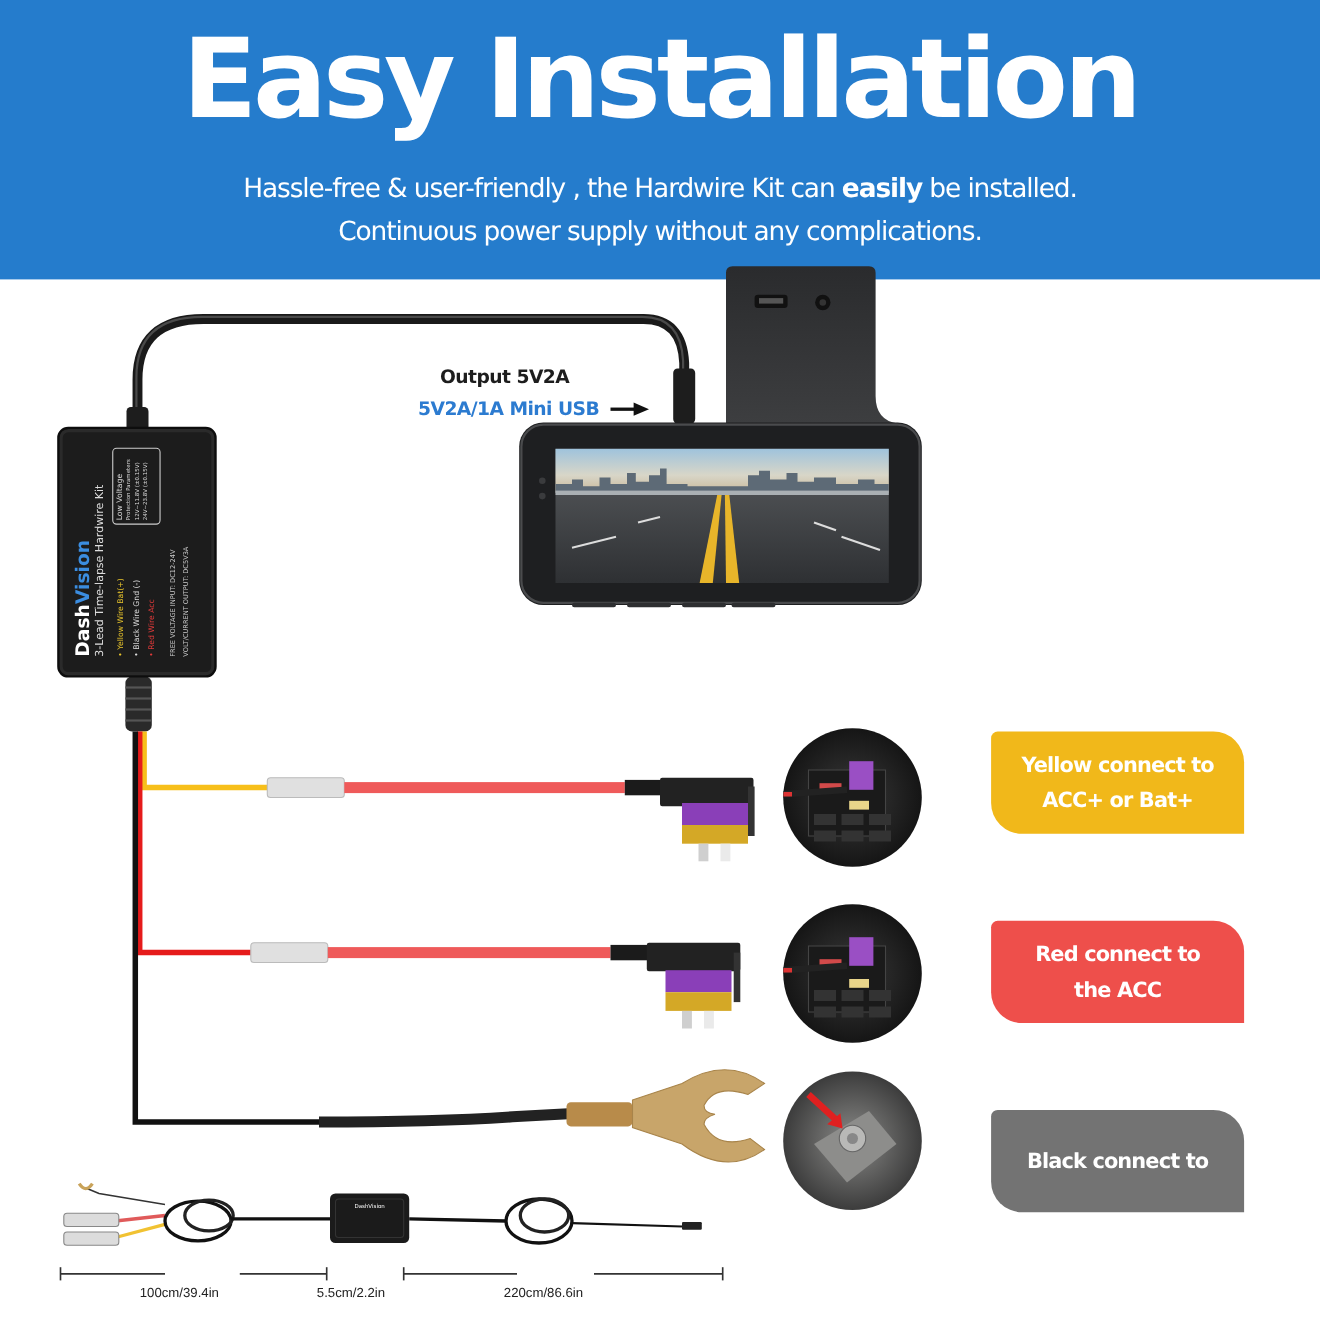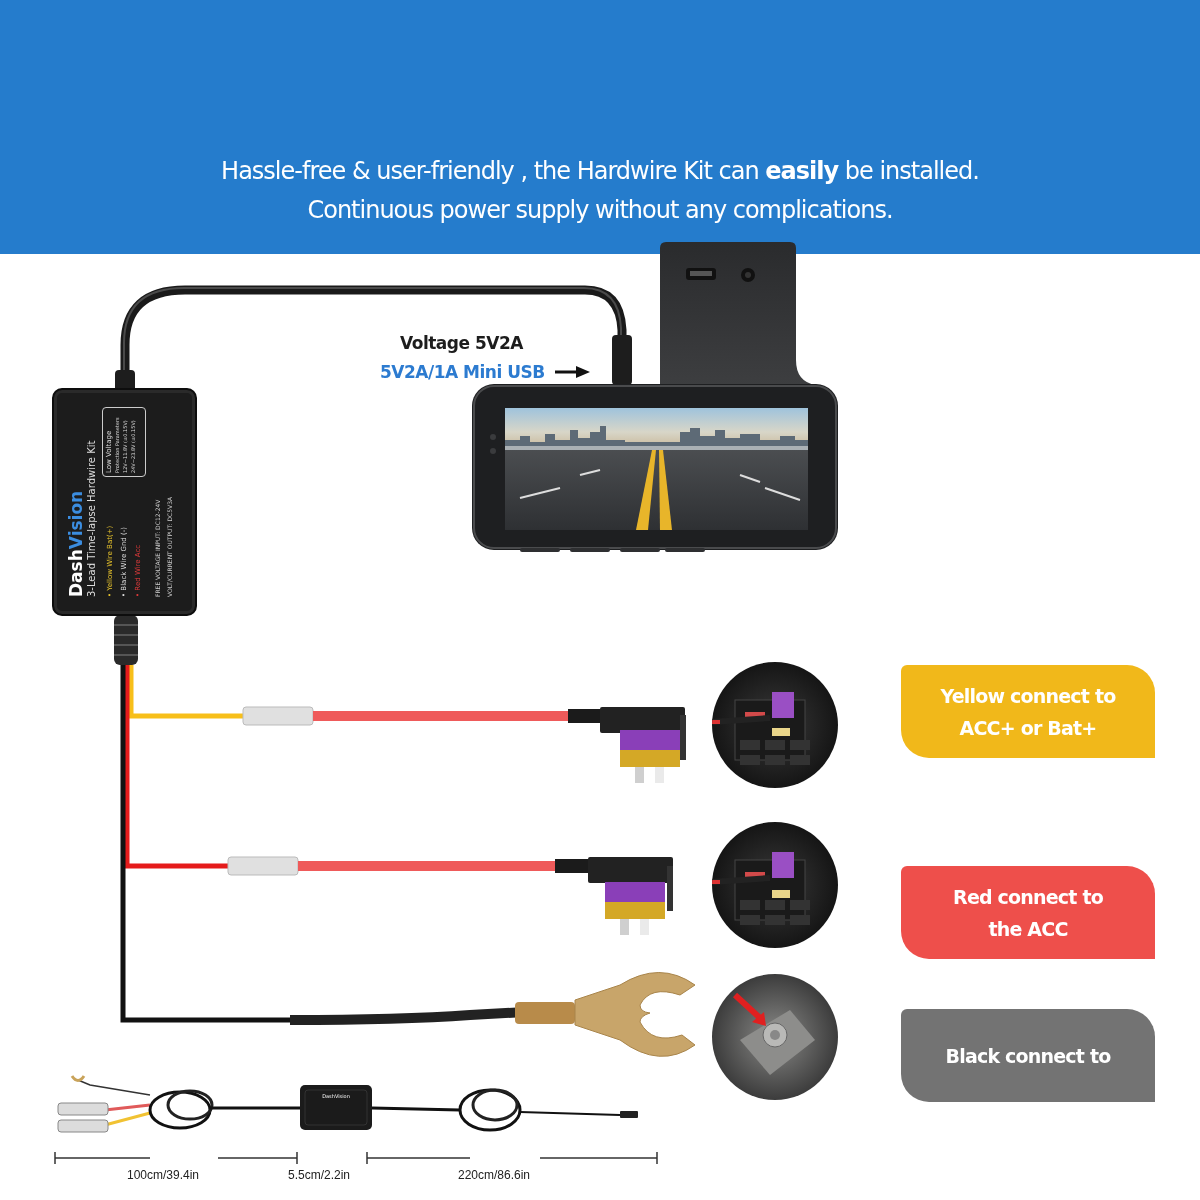--- a/index.html
+++ b/index.html
@@ -57,42 +57,43 @@
   .kit-l3 { top: 74px; color: #e03a3a; }
   .kit-l4 { top: 94px; font-size: 6px; color: #ccc; }
   .kit-l5 { top: 106px; font-size: 6px; color: #ccc; }
   .kit-param {
     position: absolute; left: 130px; top: 42px; width: 70px; height: 44px;
     border: 1px solid #ccc; border-radius: 4px; font-size: 5px; color: #ddd;
     padding: 2px 3px; line-height: 8px;
   }
 
   .badge {
-    position: absolute; left: 901px; width: 254px; height: 93px;
+    position: absolute; left: 901px; width: 230px; height: 93px;
     border-radius: 6px 28px 0 28px; color: #fff; text-align: center;
     font-family: "DejaVu Sans", sans-serif; font-weight: bold;
     font-size: 19px; letter-spacing: -0.8px; line-height: 32px;
     display: flex; flex-direction: column; justify-content: center;
   }
   .badge-yellow { top: 665px; background: #f1b81a; }
-  .badge-red { top: 866px; background: #ee4f4b; align-items: center; }
+  .badge-red { top: 837px; background: #ee4f4b; align-items: center; }
   .badge-black { top: 1009px; background: #737373; }
 
   .measure {
     position: absolute; top: 1168px;
     font-family: "Liberation Sans", sans-serif; font-size: 12px; color: #222;
   }
   .m1 { left: 127px; }
   .m2 { left: 288px; }
   .m3 { left: 458px; }
 </style>
 </head>
 <body>
 
 <div class="header">
+  <div class="title">Easy Installation</div>
   <div class="sub sub1"><span>Hassle-free &amp; user-friendly , the Hardwire Kit can </span><b>easily</b><span> be installed.</span></div>
   <div class="sub sub2">Continuous power supply without any complications.</div>
 </div>
 
 <svg class="diagram" width="1200" height="1200" viewBox="0 0 1200 1200">
   <defs>
     <linearGradient id="sky" x1="0" y1="0" x2="0" y2="1">
       <stop offset="0" stop-color="#9fc3dc"></stop>
       <stop offset="0.6" stop-color="#d8d6c8"></stop>
       <stop offset="1" stop-color="#c9b89a"></stop>
@@ -282,21 +283,21 @@
     <line x1="55" y1="1152" x2="55" y2="1164" stroke="#333" stroke-width="1.5"></line>
     <line x1="218" y1="1158" x2="297" y2="1158" stroke="#333" stroke-width="1.5"></line>
     <line x1="297" y1="1152" x2="297" y2="1164" stroke="#333" stroke-width="1.5"></line>
     <line x1="367" y1="1158" x2="470" y2="1158" stroke="#333" stroke-width="1.5"></line>
     <line x1="367" y1="1152" x2="367" y2="1164" stroke="#333" stroke-width="1.5"></line>
     <line x1="540" y1="1158" x2="657" y2="1158" stroke="#333" stroke-width="1.5"></line>
     <line x1="657" y1="1152" x2="657" y2="1164" stroke="#333" stroke-width="1.5"></line>
   </g>
 </svg>
 
-<div class="output-label">Voltage 5V2A</div>
+<div class="output-label">Output 5V2A</div>
 <div class="usb-label">5V2A/1A Mini USB</div>
 
 <div class="kit-box">
   <div class="kit-inner">
     <div class="kit-brand"><span>Dash</span><span class="v">Vision</span></div>
     <div class="kit-model">3-Lead Time-lapse Hardwire Kit</div>
     <div class="kit-line kit-l1">• Yellow Wire Bat(+)</div>
     <div class="kit-line kit-l2">• Black Wire Gnd (-)</div>
     <div class="kit-line kit-l3">• Red Wire Acc</div>
     <div class="kit-line kit-l4">FREE VOLTAGE INPUT: DC12-24V</div>

